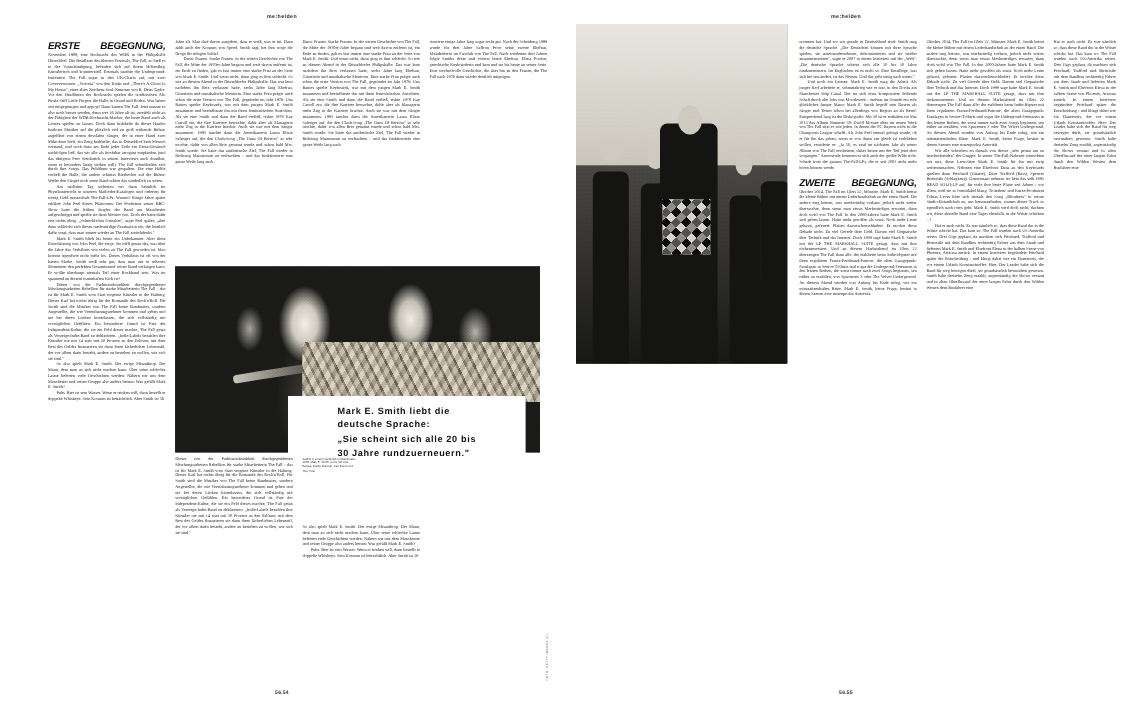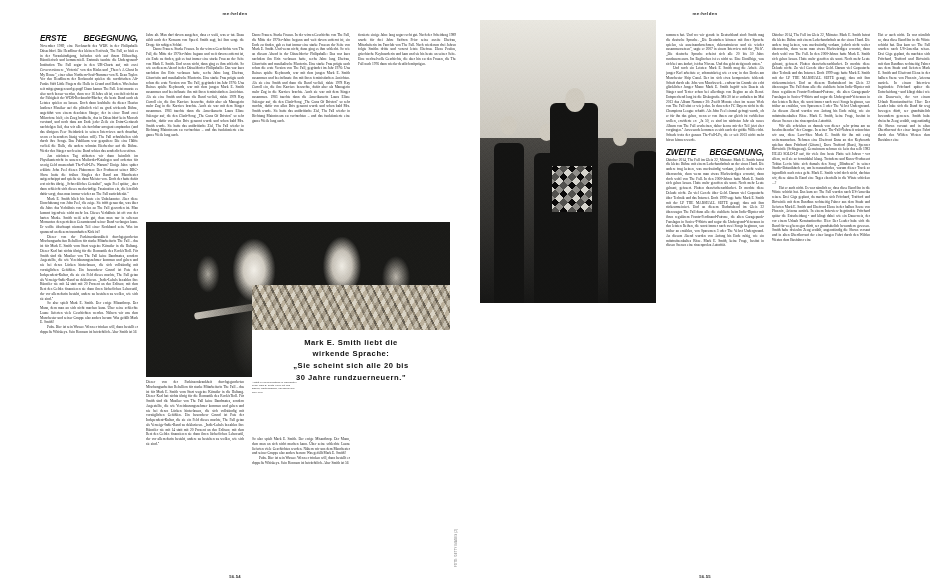--- a/index.html
+++ b/index.html
@@ -174,24 +174,24 @@
     position:absolute; left:72px; top:146px; width:40px; height:46px;
     background:
       repeating-linear-gradient(45deg, #e8e5dd 0 6px, #1b1a18 6px 12px),
       repeating-linear-gradient(-45deg, rgba(232,229,221,.65) 0 6px, rgba(27,26,24,.65) 6px 12px);
     background-blend-mode: difference;
   }
 
   
   #pullquote {
     position: absolute;
-    left: 252px; top: 330px; width: 198px; height: 60px;
+    left: 240px; top: 330px; width: 198px; height: 60px;
     background: #ffffff;
     display: flex; align-items: center; justify-content: center;
-    text-align: center;
+    text-align: left;
   }
   #pullquote .pq-text {
     font-family: "Liberation Sans", sans-serif;
     font-weight: 700;
     font-size: 7.6px;
     line-height: 1.52;
     letter-spacing: 0.55px;
     color: #101010;
   }
 
@@ -260,21 +260,21 @@
       <div class="grain"></div>
     </div>
 
     <div class="photo" id="photo-street">
       <div class="grain"></div>
     </div>
 
     <div id="pullquote">
       <div class="pq-text">
         <div>Mark E. Smith liebt die</div>
-        <div>wirkende Sprache:</div>
+        <div>deutsche Sprache:</div>
         <div>„Sie scheint sich alle 20 bis</div>
         <div>30 Jahre rundzuerneuern."</div>
       </div>
     </div>
 
     <div class="caption" id="caption-live">Auftritt in einem Nachtclub in Manchester 1978: Mark E. Smith (vorn) mit Una Baines, Martin Bramah, Karl Burns und Tony Friel.</div>
 
     <div class="col" id="l-col2b">
       <p class="first">Dieser von der Parkinsonkrankheit durchgegenderten Mischungsarbeiten Rebellion für starke Mitarbeiterin The Fall – das ist für Mark E. Smith vom Start wegeine Künstler in die Haltung. Dieser Karl hat nichts übrig für die Romantik des Rock'n'Roll. Für Smith sind die Musiker von The Fall keine Bandmates, sondern Angestellte, die wie Vereinbarungsnehmer kommen und gehen und nie bei deren Lücken hinterlassen, die sich vollständig mit vorzüglichen Gefühlen. Ein besonderer Grund ist Pate der Independent-Kultur, die sie ein Feld dieses machte, The Fall getan als Verzeige-Indie-Band zu deklarieren. „Indie-Labels bezahlen ihre Künstler nie mit 14 statt mit 20 Prozent an den Erlösen; mit dem Rest des Geldes finanzieren sie dann ihren lächerlichen Lebensstil, der vor allem darin besteht, andere zu bestehen zu wollen, wie sich sie sind."</p>
     </div>

